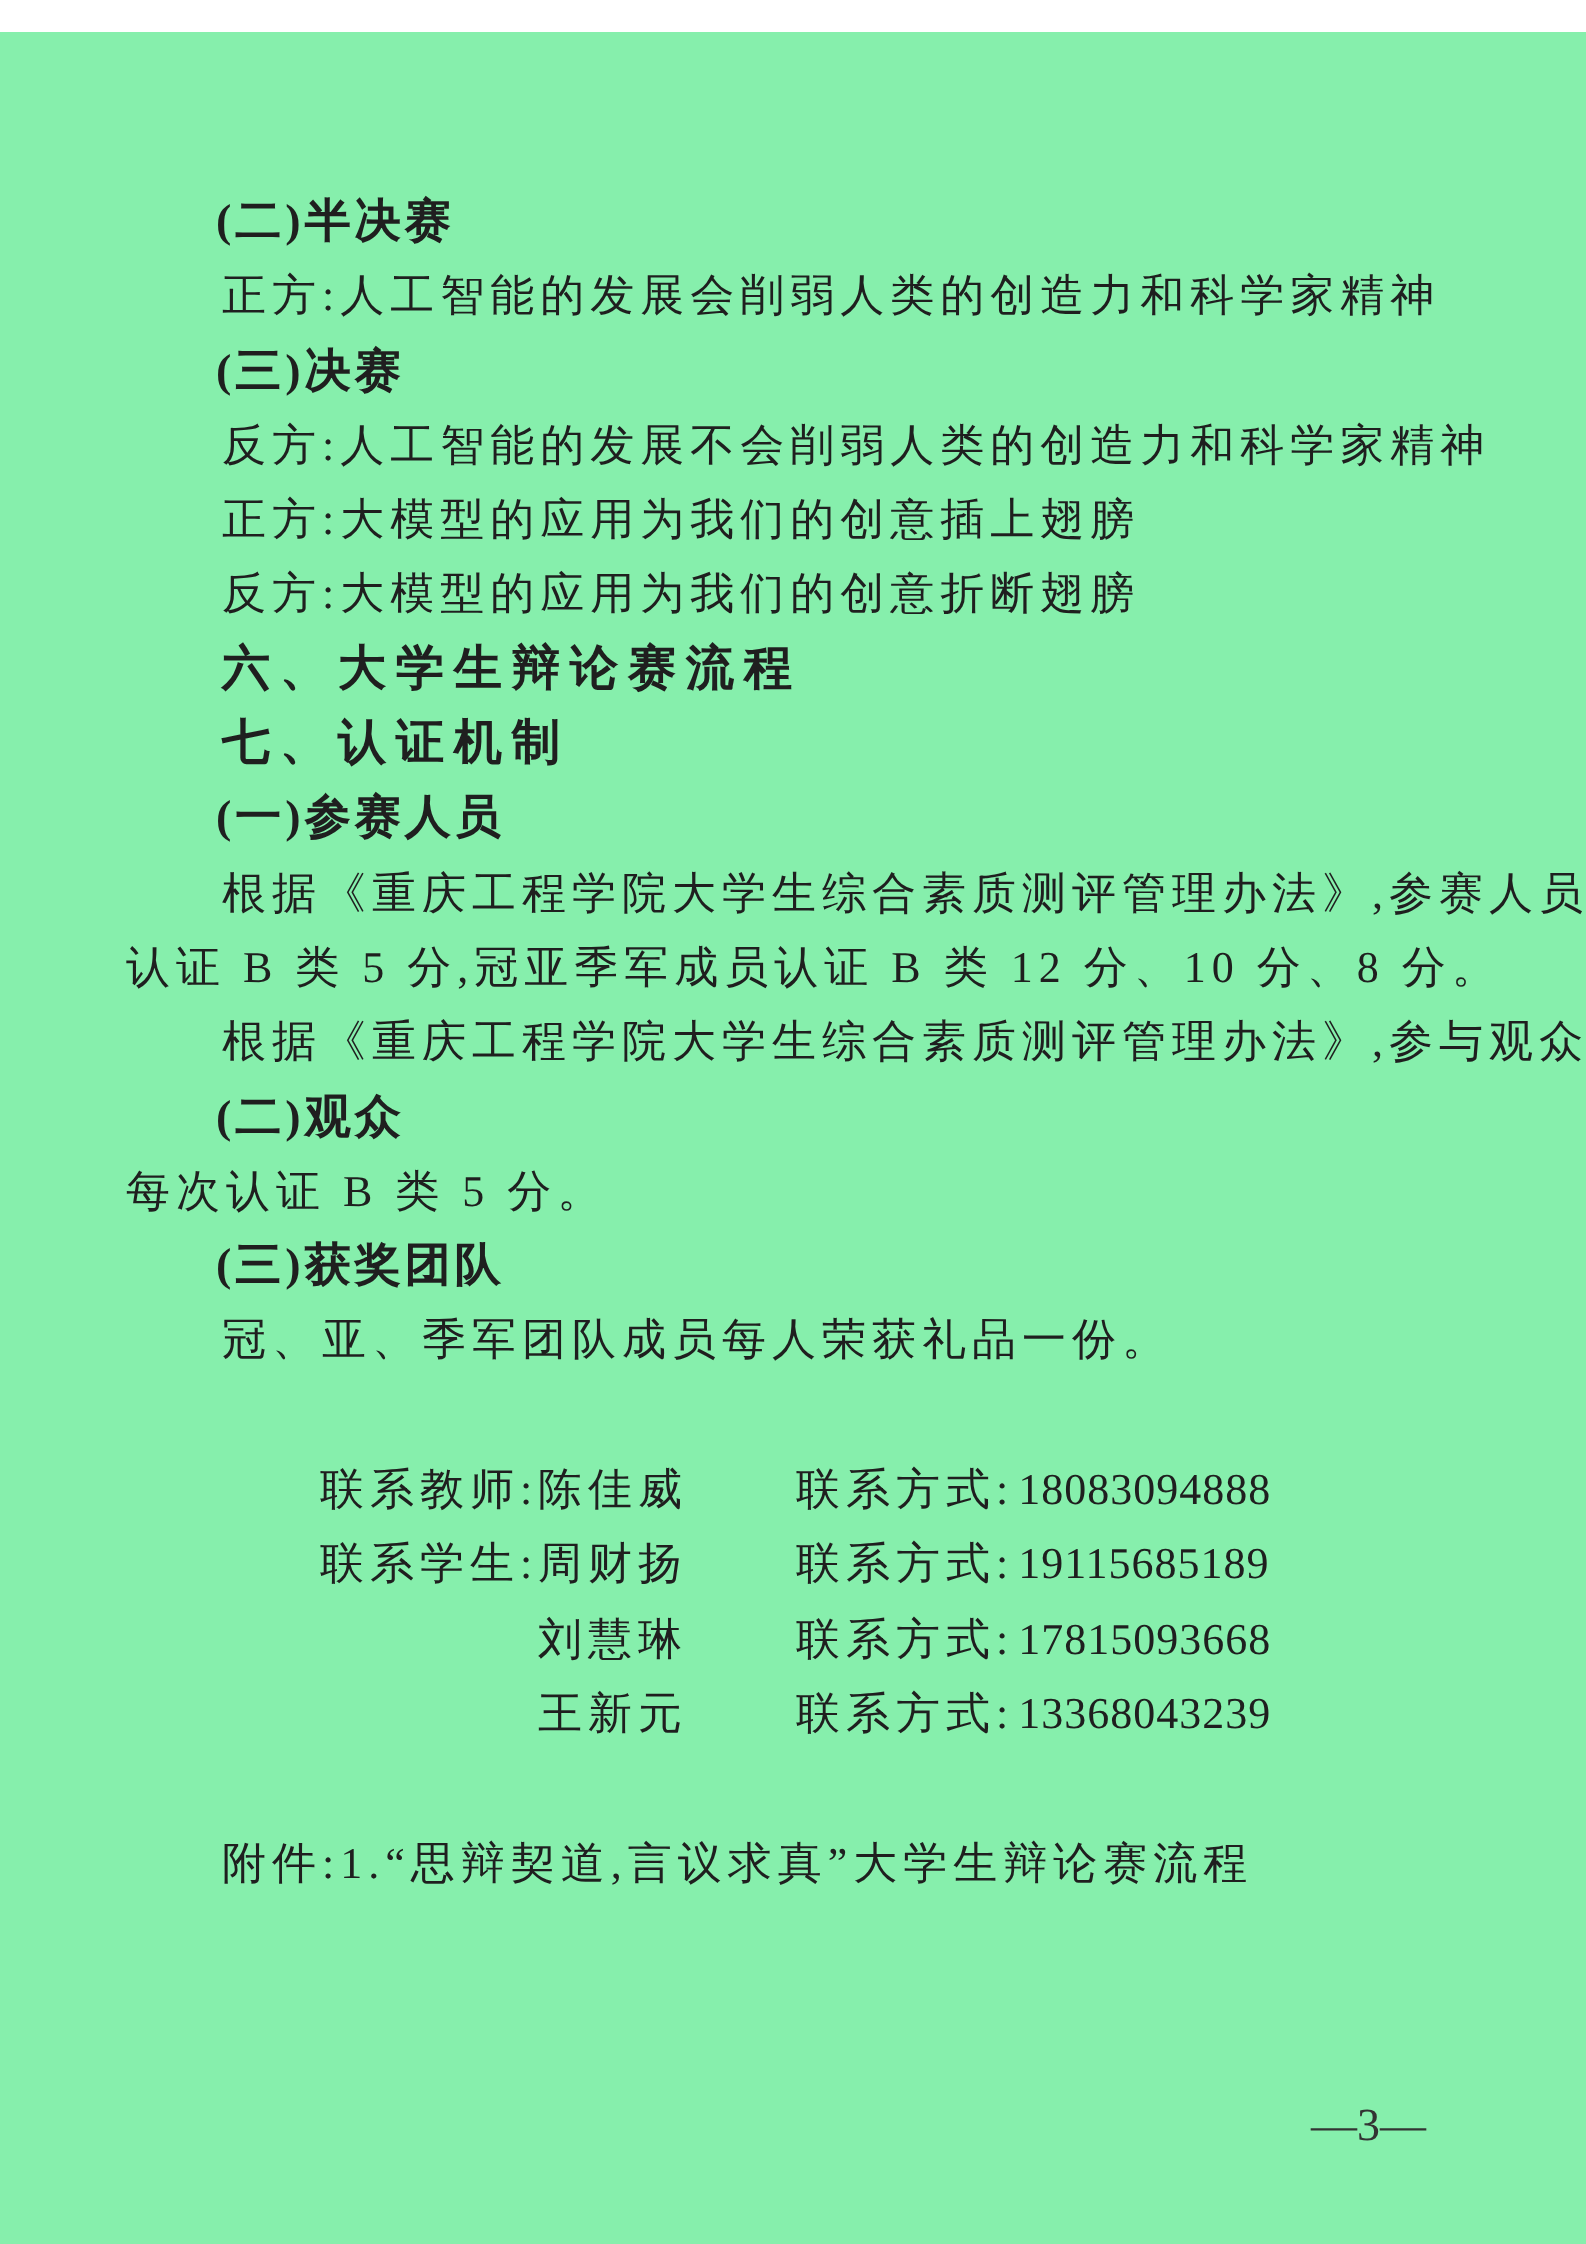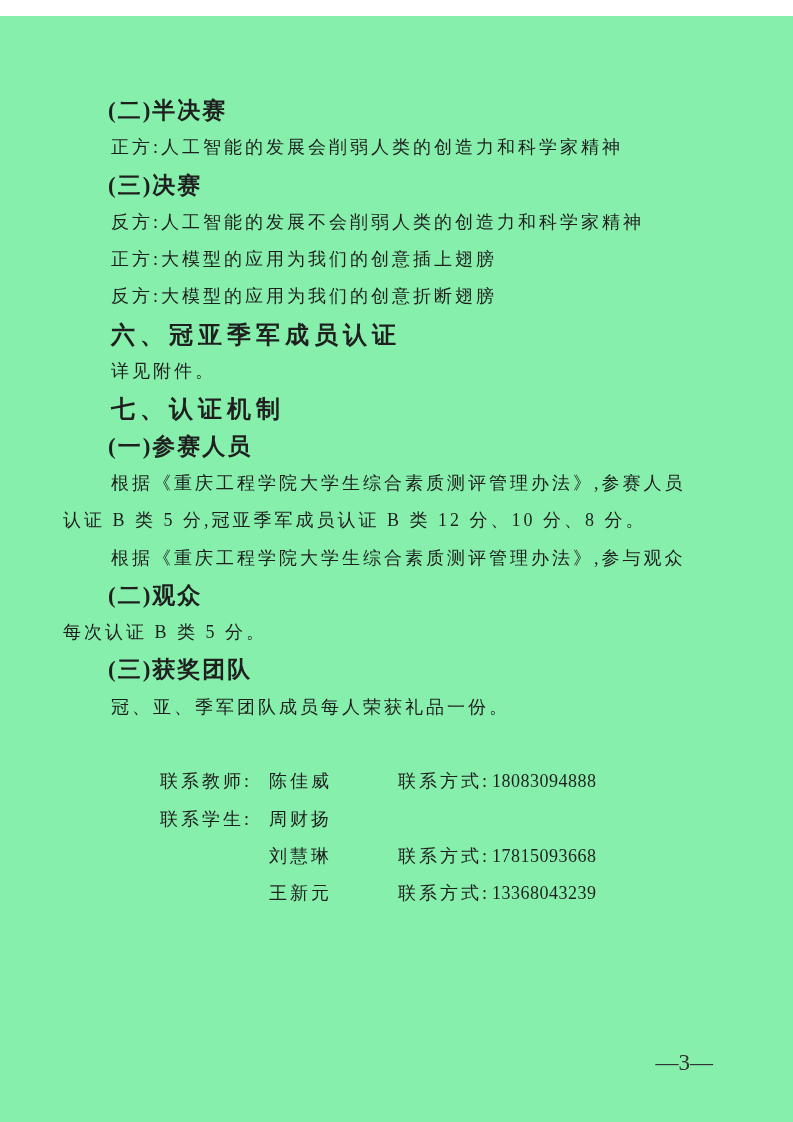--- a/index.html
+++ b/index.html
@@ -19,21 +19,21 @@
   .content {
     position: absolute;
     left: 63px;
     top: 76px;
     width: 670px;
   }
   .line {
     height: 37.3px;
     line-height: 37.3px;
     white-space: nowrap;
-    font-size: 18px;
+    font-size: 22px;
     letter-spacing: 3px;
   }
   .ind { padding-left: 48px; }
   .h-kai {
     font-weight: bold;
     font-size: 23px;
     letter-spacing: 2px;
     padding-left: 45px;
   }
   .h-hei {
@@ -63,53 +63,54 @@
 
 <div class="page">
   <div class="content">
 
     <div class="line h-kai">(二)半决赛</div>
     <div class="line ind">正方:人工智能的发展会削弱人类的创造力和科学家精神</div>
     <div class="line h-kai">(三)决赛</div>
     <div class="line ind">反方:人工智能的发展不会削弱人类的创造力和科学家精神</div>
     <div class="line ind">正方:大模型的应用为我们的创意插上翅膀</div>
     <div class="line ind">反方:大模型的应用为我们的创意折断翅膀</div>
-    <div class="line h-hei">六、冠亚季军成员认证</div>
-    <div class="line ind">详见附件。</div>
+    <div class="line h-hei">六、大学生辩论赛流程</div>
     <div class="line h-hei">七、认证机制</div>
     <div class="line h-kai">(一)参赛人员</div>
     <div class="line ind">根据《重庆工程学院大学生综合素质测评管理办法》,参赛人员</div>
     <div class="line">认证 B 类 5 分,冠亚季军成员认证 B 类 12 分、10 分、8 分。</div>
     <div class="line ind">根据《重庆工程学院大学生综合素质测评管理办法》,参与观众</div>
     <div class="line h-kai">(二)观众</div>
     <div class="line">每次认证 B 类 5 分。</div>
     <div class="line h-kai">(三)获奖团队</div>
     <div class="line ind">冠、亚、季军团队成员每人荣获礼品一份。</div>
 
     <div class="line"></div>
 
     <div class="line c-row">
       <span class="c-label">联系教师:</span>
       <span class="c-name">陈佳威</span>
       <span class="c-method"><span>联系方式:</span><span class="c-phone">18083094888</span></span>
     </div>
     <div class="line c-row">
       <span class="c-label">联系学生:</span>
       <span class="c-name">周财扬</span>
+      <span class="c-method"><span>联系方式:</span><span class="c-phone">19115685189</span></span>
     </div>
     <div class="line c-row">
       <span class="c-label"></span>
       <span class="c-name">刘慧琳</span>
       <span class="c-method"><span>联系方式:</span><span class="c-phone">17815093668</span></span>
     </div>
     <div class="line c-row">
       <span class="c-label"></span>
       <span class="c-name">王新元</span>
       <span class="c-method"><span>联系方式:</span><span class="c-phone">13368043239</span></span>
     </div>
 
     <div class="line"></div>
 
+    <div class="line ind">附件:1.“思辩契道,言议求真”大学生辩论赛流程</div>
 
   </div>
 
   <div class="page-number">—3—</div>
 </div>
 
 </body></html>

